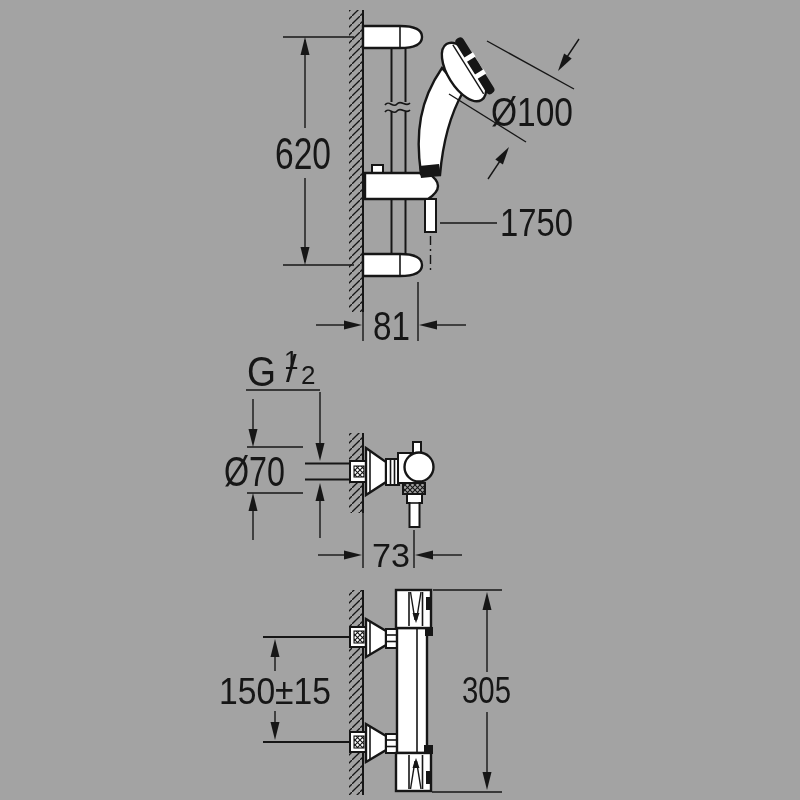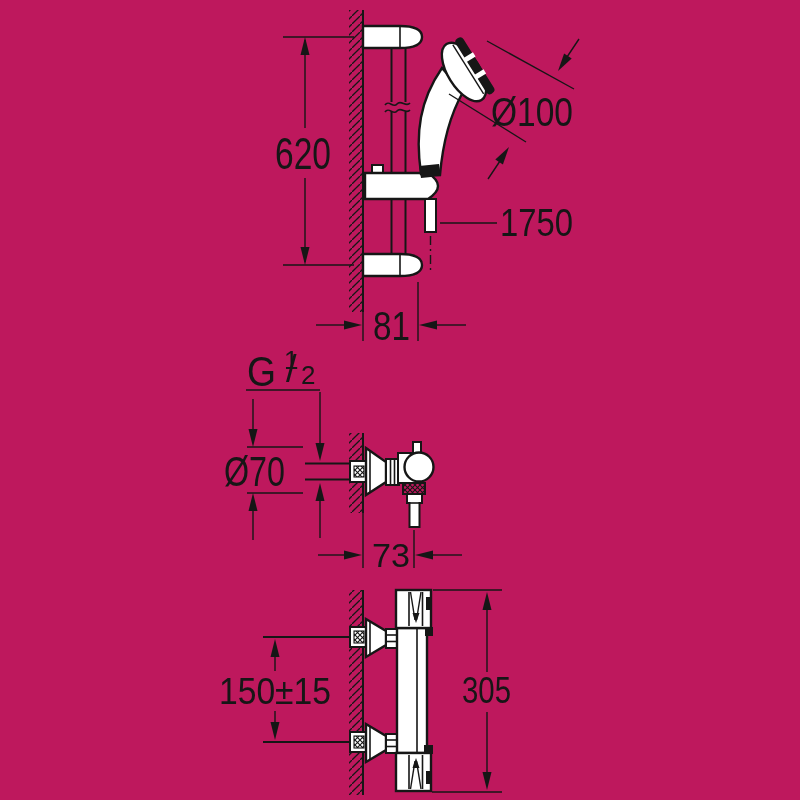--- a/index.html
+++ b/index.html
@@ -1,16 +1,16 @@
 <!DOCTYPE html>
 <html style="--ink: #161616;"><head>
 <meta charset="utf-8">
 <style>
   html,body{margin:0;padding:0;background:#fff;}
-  .canvas{width:800px;height:800px;background:#be185d;position:relative;overflow:hidden;}
+  .canvas{width:800px;height:800px;background:#a3a3a3;position:relative;overflow:hidden;}
   svg{display:block;}
   .o2 {fill:none;stroke:var(--ink,#161616);stroke-width:2;}
   .of {fill:#fff;stroke:var(--ink,#161616);stroke-width:2.4;}
   .of2{fill:#fff;stroke:var(--ink,#161616);stroke-width:2;}
   .thin{fill:none;stroke:var(--ink,#161616);stroke-width:1.4;}
   .in {fill:none;stroke:var(--ink,#161616);stroke-width:1.6;}
   .ah {fill:var(--ink,#161616);stroke:none;}
   .blk{fill:var(--ink,#161616);stroke:none;}
   text{font-family:"Liberation Sans","DejaVu Sans",sans-serif;fill:var(--ink,#161616);}
 </style>

